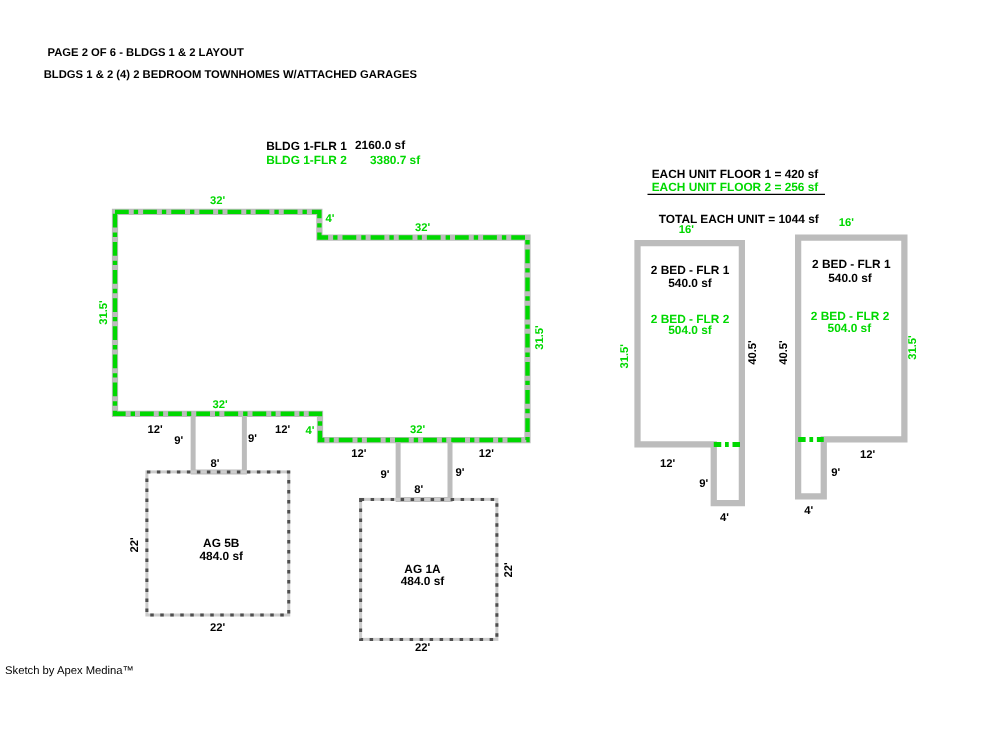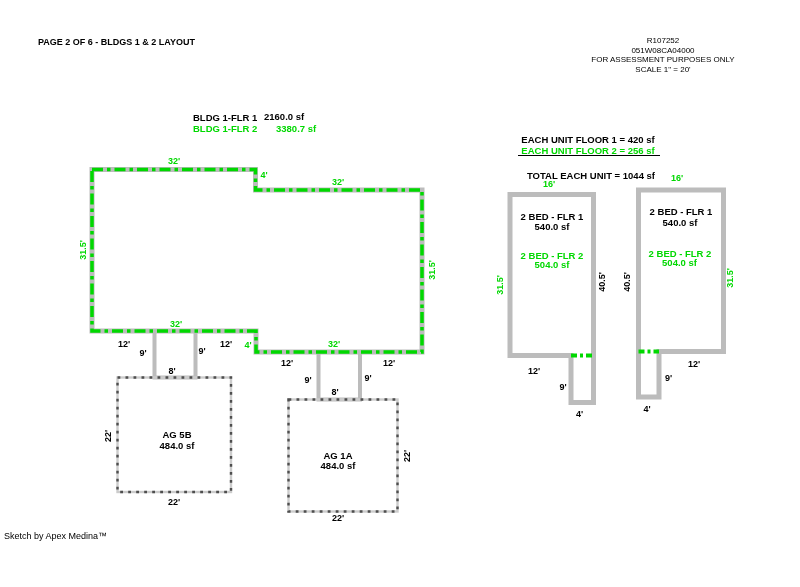--- a/index.html
+++ b/index.html
@@ -6,21 +6,21 @@
   html,body{margin:0;padding:0;background:#fff;}
   #canvas{position:relative;width:772px;height:587px;background:#fff;overflow:hidden;
           font-family:"Liberation Sans",sans-serif;}
   #plan{position:absolute;left:0;top:0;}
   .lbl{position:absolute;transform:translate(-50%,-50%);font:bold 9px/1 "Liberation Sans",sans-serif;
        color:#000;white-space:nowrap;}
   .lbl.v{transform:translate(-50%,-50%) rotate(-90deg);}
   .lbl.g{color:var(--green);}
   .lbl.s10{font-size:9.5px;}
   .hd{position:absolute;font:bold 9px/1 "Liberation Sans",sans-serif;color:#000;white-space:nowrap;}
-  .leg{position:absolute;font:bold 9.5px/1 "Liberation Sans",sans-serif;color:#000;white-space:nowrap;}
+  .leg{position:absolute;font:bold 9.5px/1 "Liberation Sans",sans-serif;color:#000;white-space:nowrap;margin-left:20px;}
   .leg.g{color:var(--green);}
   #title-block{position:absolute;left:663px;top:36px;transform:translateX(-50%);
        font:8px/9.6px "Liberation Sans",sans-serif;color:#000;text-align:center;white-space:nowrap;}
   .stat{position:absolute;transform:translateX(-50%);font:bold 9.5px/1 "Liberation Sans",sans-serif;
        color:#000;white-space:nowrap;}
   .stat.g{color:var(--green);}
   #sum-line{position:absolute;left:518px;top:155px;width:142px;height:0;border-top:1px solid #000;}
   #footer-credit{position:absolute;left:4px;top:532px;font:9px/1 "Liberation Sans",sans-serif;color:#000;}
 </style>
 </head>
@@ -44,27 +44,22 @@
     <rect x="288.5" y="399.5" width="109" height="112" fill="none" stroke="#4E4E4E" stroke-width="2.4" stroke-dasharray="2.8 5.2"></rect>
 
     <path d="M510,194.5 H593.5 V402.5 H571 V355.5 H510 Z" fill="none" stroke="#BCBCBC" stroke-width="5"></path>
     <path d="M571,355.5 H593.5" fill="none" stroke="#00D800" stroke-width="4" stroke-dasharray="6 3 3 3"></path>
 
     <path d="M638.5,190 H723.5 V351.5 H659 V397 H638.5 Z" fill="none" stroke="#BCBCBC" stroke-width="5"></path>
     <path d="M638.5,351.5 H659" fill="none" stroke="#00D800" stroke-width="4" stroke-dasharray="6 3 3 3"></path>
   </svg>
 
   <div class="hd" style="left:38px;top:38px">PAGE 2 OF 6 - BLDGS 1 &amp; 2 LAYOUT</div>
+  <div class="hd" style="left:35px;top:55px">BLDGS 1 &amp; 2 (4) 2 BEDROOM TOWNHOMES W/ATTACHED GARAGES</div>
 
-  <div id="title-block">
-    <div>R107252</div>
-    <div>051W08CA04000</div>
-    <div>FOR ASSESSMENT PURPOSES ONLY</div>
-    <div>SCALE 1" = 20'</div>
-  </div>
 
   <div class="leg" style="left:193px;top:113px">BLDG 1-FLR 1</div>
   <div class="leg" style="left:264px;top:112px">2160.0 sf</div>
   <div class="leg g" style="left:193px;top:124px">BLDG 1-FLR 2</div>
   <div class="leg g" style="left:276px;top:124px">3380.7 sf</div>
 
   <div class="stat" style="left:588px;top:135px">EACH UNIT FLOOR 1 = 420 sf</div>
   <div class="stat g" style="left:588px;top:145.5px">EACH UNIT FLOOR 2 = 256 sf</div>
   <div id="sum-line"></div>
   <div class="stat" style="left:591px;top:171px">TOTAL EACH UNIT = 1044 sf</div>

